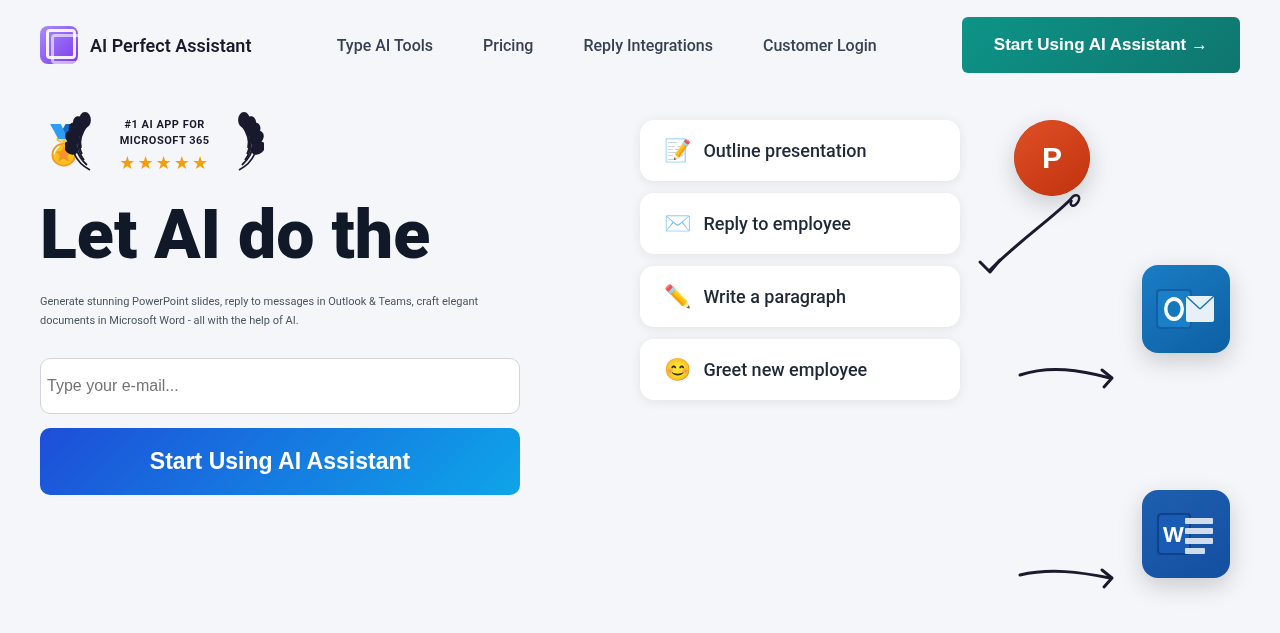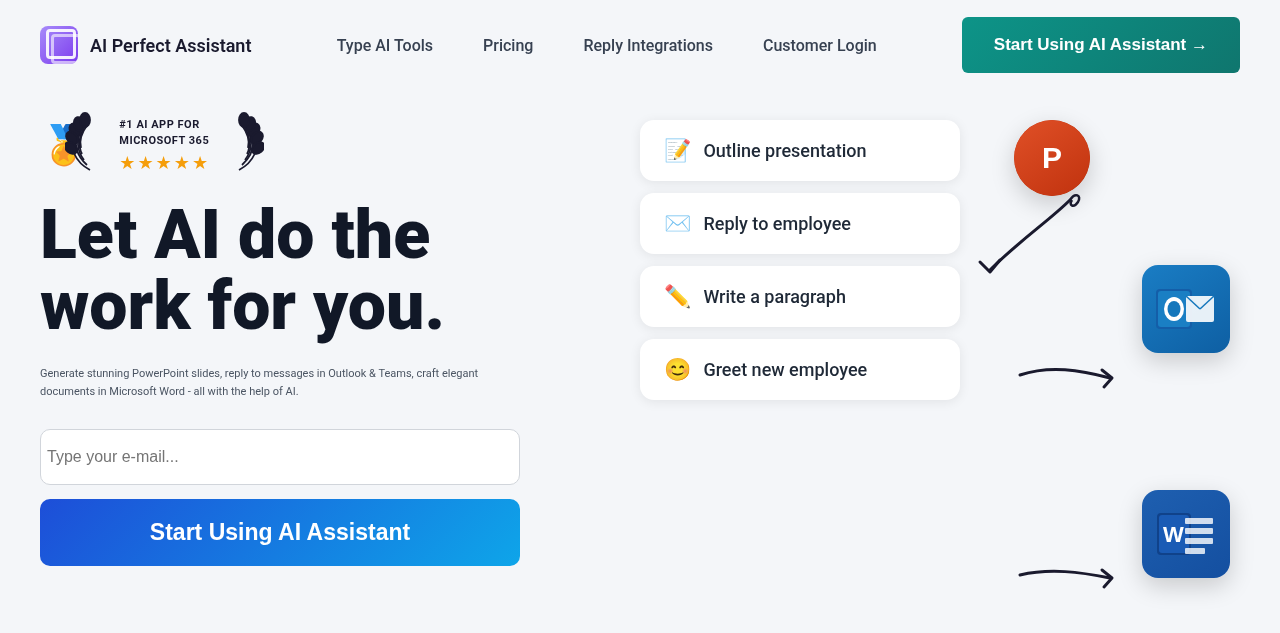--- a/index.html
+++ b/index.html
@@ -118,20 +118,21 @@
       gap: 8px;
       margin-bottom: 20px;
     }
 
     .laurel {
       font-size: 38px;
       color: #1a1a2e;
     }
 
     .award-text {
+      text-align: center;
     }
 
     .award-title {
       font-size: 11px;
       font-weight: 700;
       color: #1a1a2e;
       letter-spacing: 0.5px;
       line-height: 1.4;
     }
 
@@ -285,21 +286,20 @@
           <ellipse cx="14" cy="14" rx="5" ry="7" transform="rotate(-15 14 14)" fill="#1a1a2e"></ellipse>
           <ellipse cx="20" cy="10" rx="5" ry="7" transform="rotate(0 20 10)" fill="#1a1a2e"></ellipse>
           <ellipse cx="7" cy="28" rx="5" ry="7" transform="rotate(-40 7 28)" fill="#1a1a2e"></ellipse>
           <ellipse cx="6" cy="38" rx="5" ry="7" transform="rotate(-50 6 38)" fill="#1a1a2e"></ellipse>
         </g>
       </svg>
     </div>
 
     <h1 class="hero-heading">
       <span>Let AI do the</span><br>
-      <span>work for you.</span>
     </h1>
 
     <p class="hero-subtext">Generate stunning PowerPoint slides, reply to messages in Outlook &amp; Teams, craft elegant documents in Microsoft Word - all with the help of AI.</p>
 
     <input class="email-input" type="email" placeholder="Type your e-mail..." style="">
 
     <button class="start-button">Start Using AI Assistant</button>
   </div>
 
   <div class="right">

